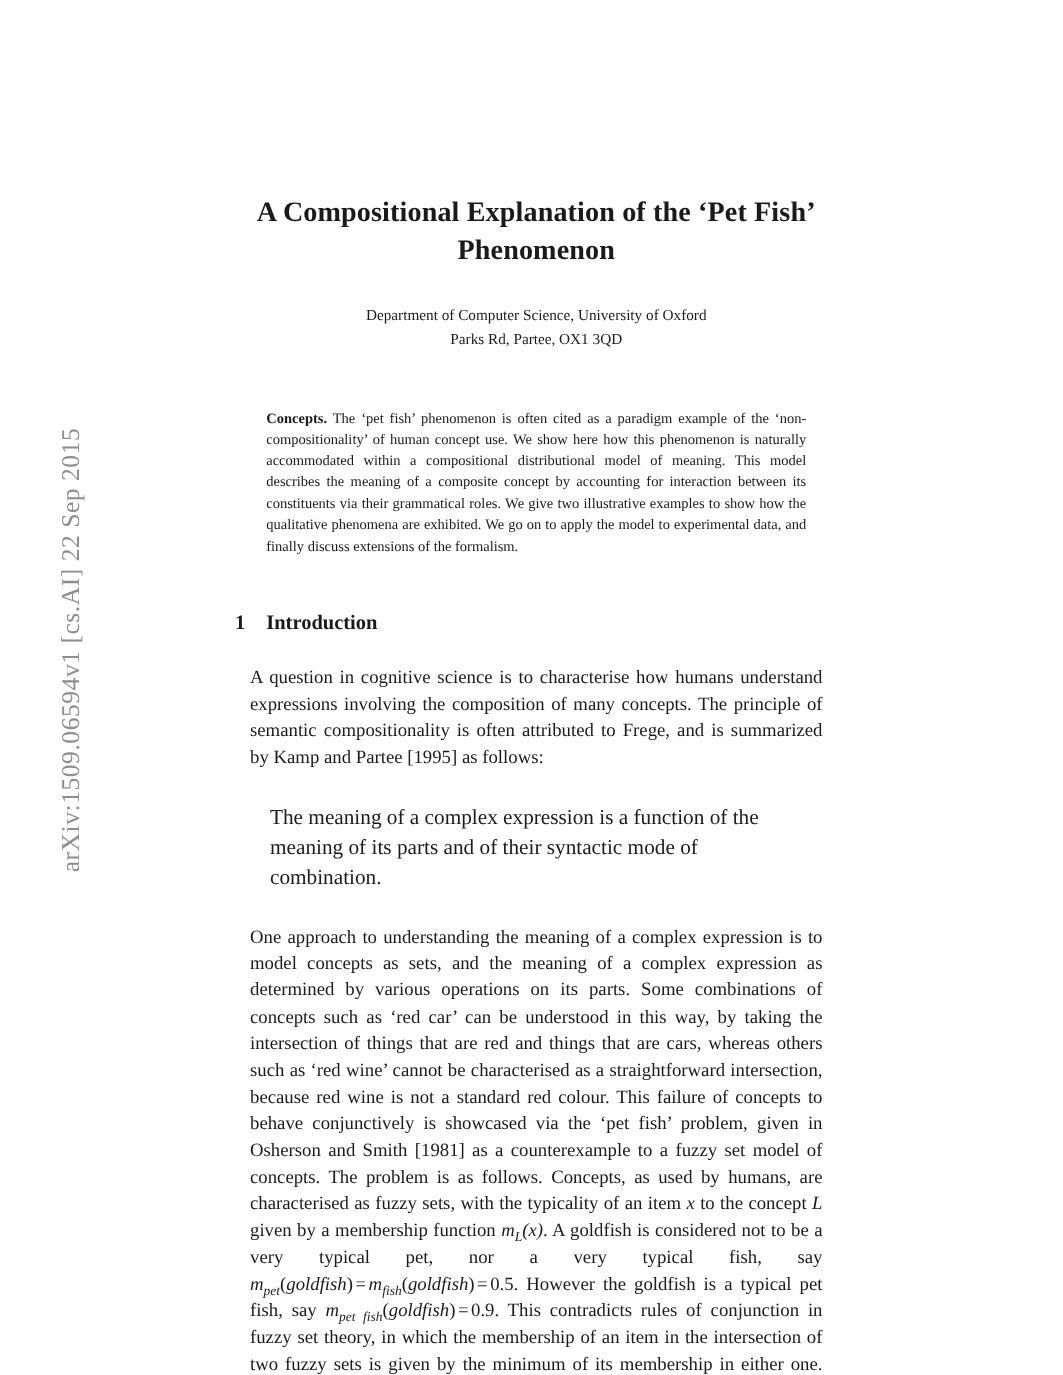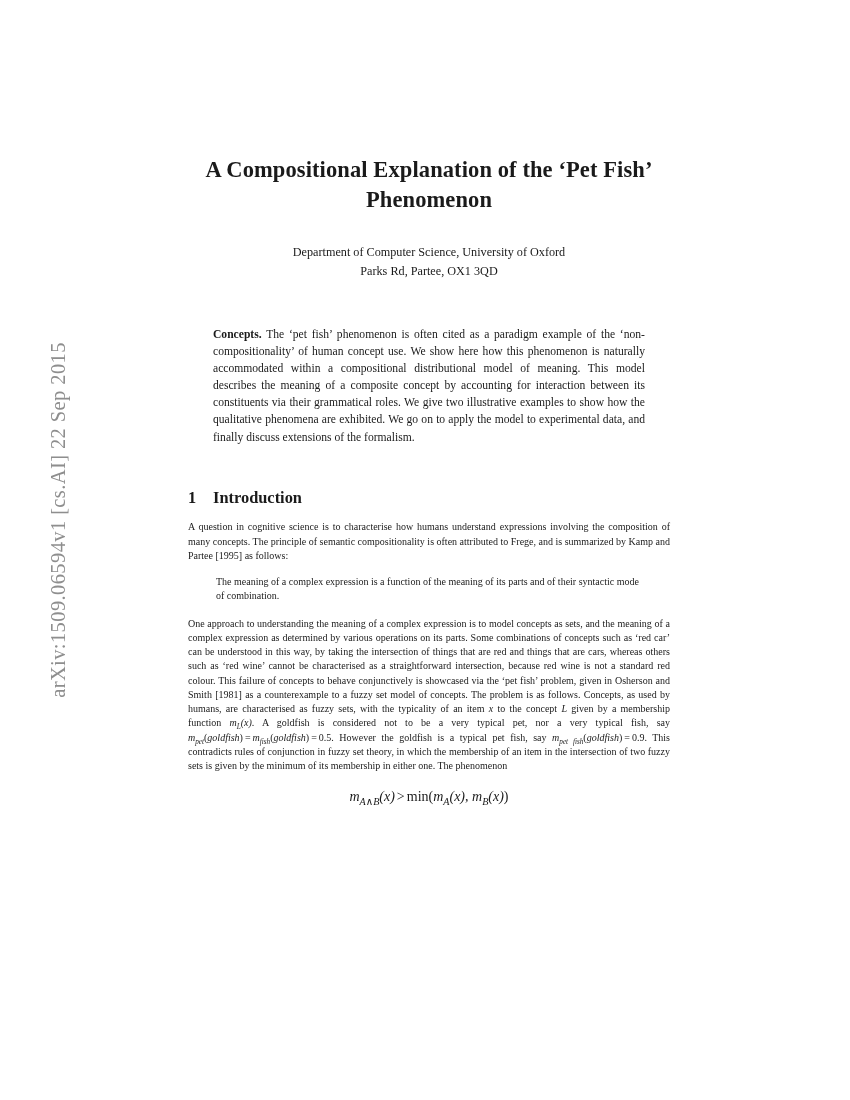--- a/index.html
+++ b/index.html
@@ -94,33 +94,33 @@
     font-weight: bold;
     line-height: 1.2;
   }
   .section-heading .num {
     display: inline-block;
     min-width: 25px;
   }
 
   
   p.body {
-    margin: 0;
+    margin: 12px;
     padding-top: 13px;
-    font-size: 10px;
+    font-size: 15px;
     line-height: 1.425;
     text-align: justify;
     hyphens: manual;
   }
 
   blockquote.quote {
     margin: 0 0 0 28px;
     padding-top: 12px;
     width: 424px;
-    font-size: 10px;
+    font-size: 17px;
     line-height: 1.43;
     text-align: left;
   }
 
   .equation {
     margin: 0;
     padding-top: 16px;
     text-align: center;
     font-size: 14px;
   }

